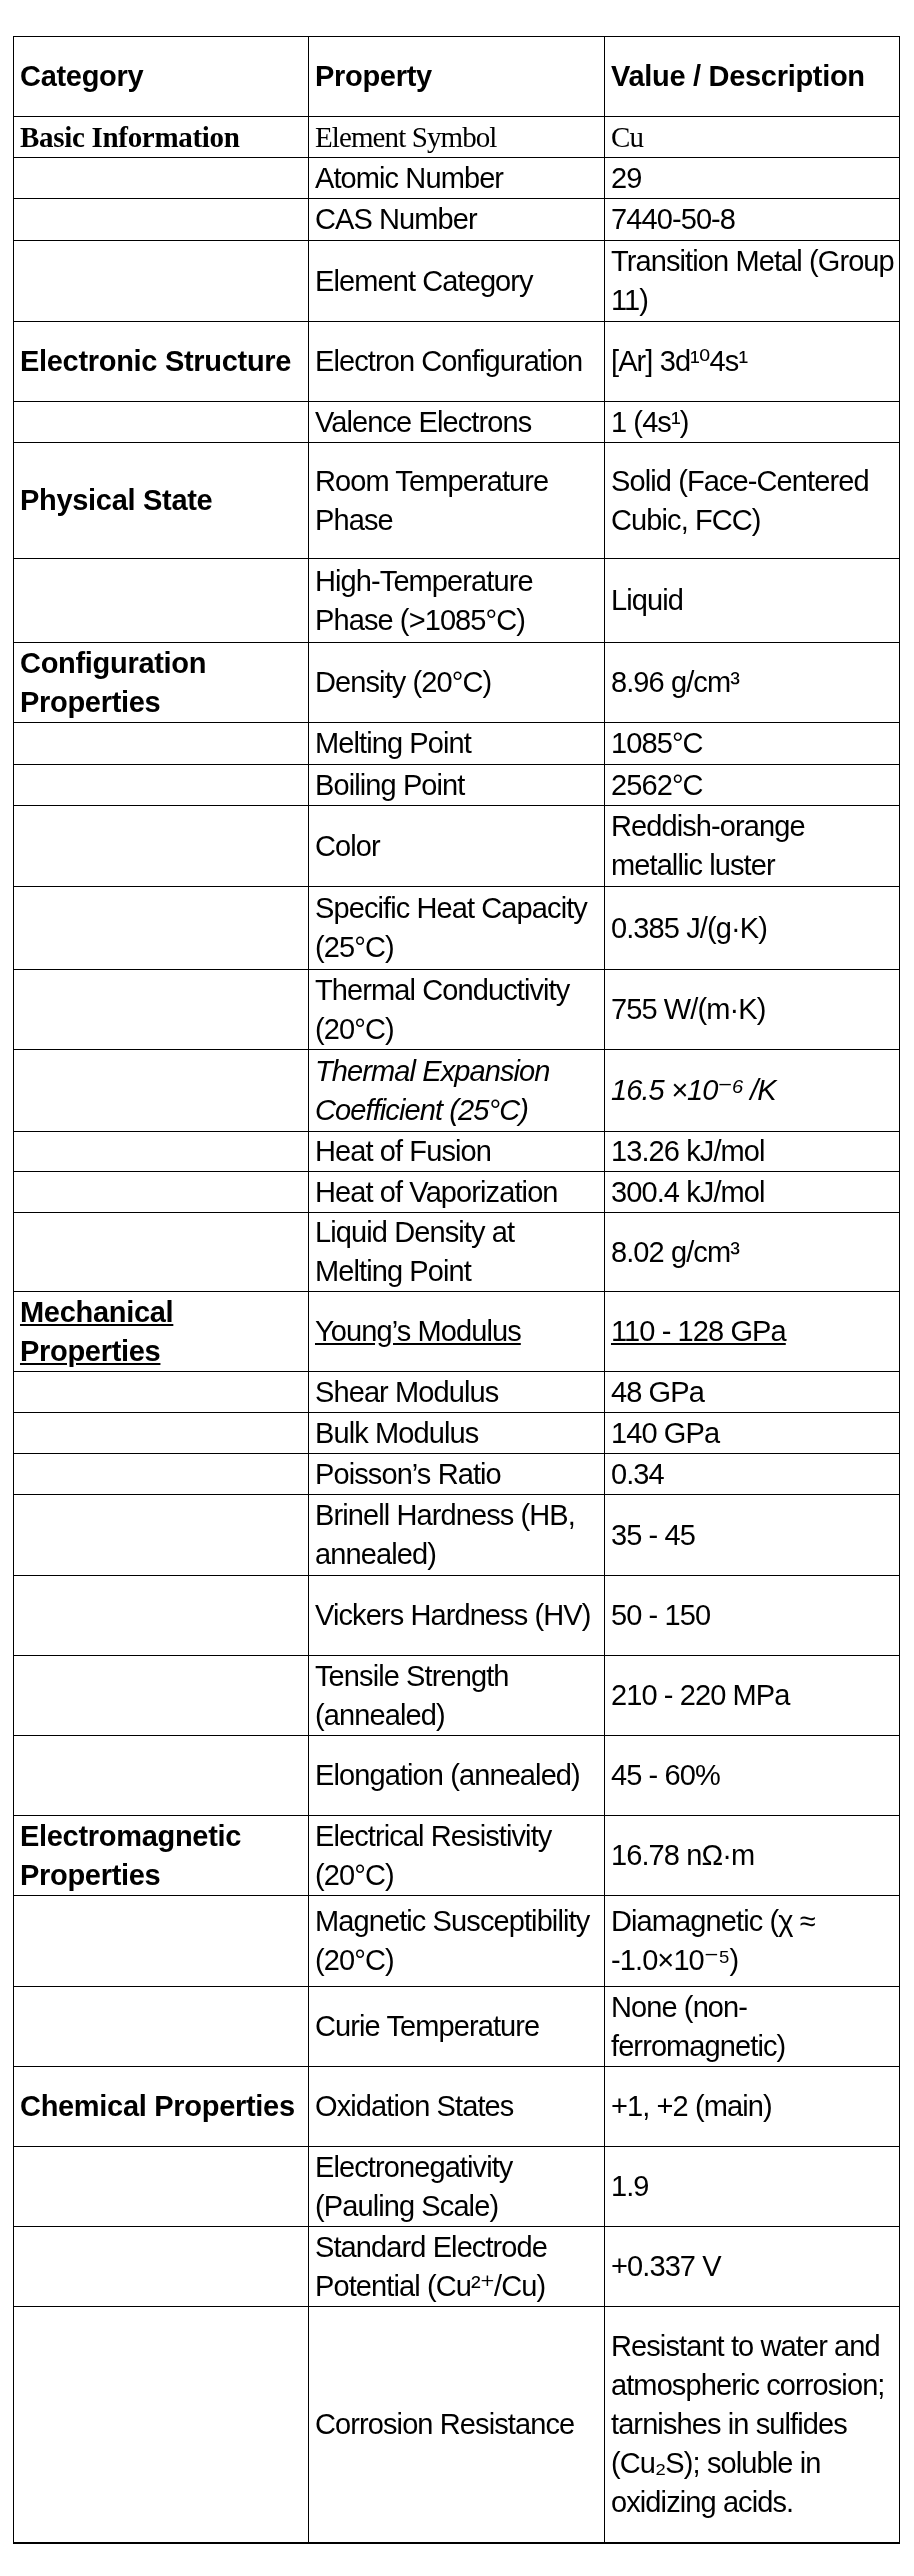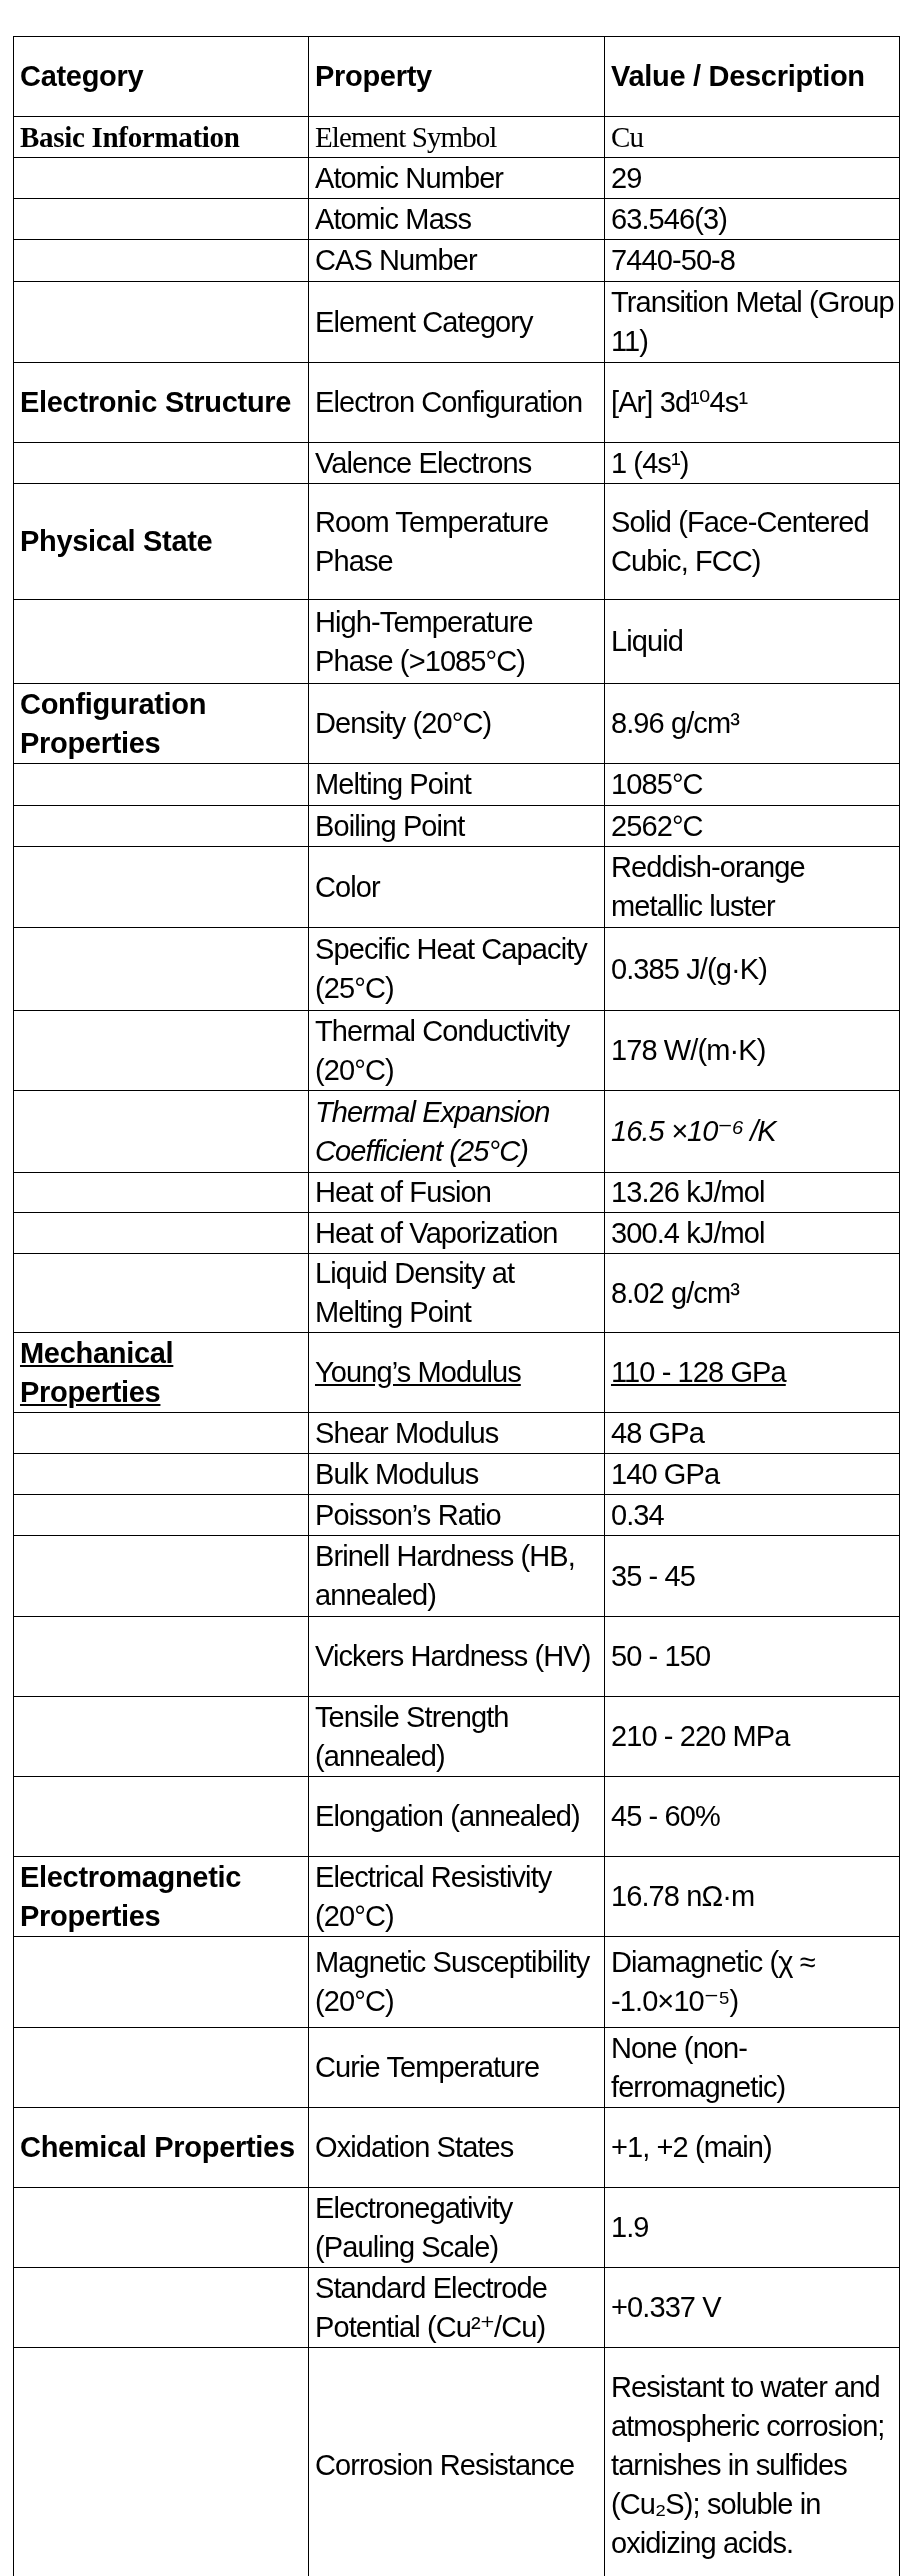--- a/index.html
+++ b/index.html
@@ -74,25 +74,20 @@
   <tr style="height: 41px; font-family: Liberation Serif, serif;">
         <td class="cat">Basic Information</td>
         <td>Element Symbol</td>
         <td>Cu</td>
       </tr>
       <tr style="height: 41px;">
         <td class="cat"></td>
         <td>Atomic Number</td>
         <td>29</td>
       </tr>
-      <tr style="height: 41px;">
-        <td class="cat"></td>
-        <td>Atomic Mass</td>
-        <td>63.546(3)</td>
-      </tr>
       <tr style="height: 42px;">
         <td class="cat"></td>
         <td>CAS Number</td>
         <td>7440-50-8</td>
       </tr>
       <tr style="height: 81px;">
         <td class="cat"></td>
         <td>Element Category</td>
         <td>Transition Metal (Group 11)</td>
       </tr>
@@ -137,21 +132,21 @@
         <td>Reddish-orange metallic luster</td>
       </tr>
       <tr style="height: 83px;">
         <td class="cat"></td>
         <td>Specific Heat Capacity (25°C)</td>
         <td>0.385 J/(g·K)</td>
       </tr>
       <tr style="height: 80px;">
         <td class="cat"></td>
         <td>Thermal Conductivity (20°C)</td>
-        <td>178 W/(m·K)</td>
+        <td>755 W/(m·K)</td>
       </tr>
       <tr style="height: 82px; font-style: italic;">
         <td class="cat"></td>
         <td>Thermal Expansion Coefficient (25°C)</td>
         <td>16.5 ×10⁻⁶ /K</td>
       </tr>
       <tr style="height: 40px;">
         <td class="cat"></td>
         <td>Heat of Fusion</td>
         <td>13.26 kJ/mol</td>

